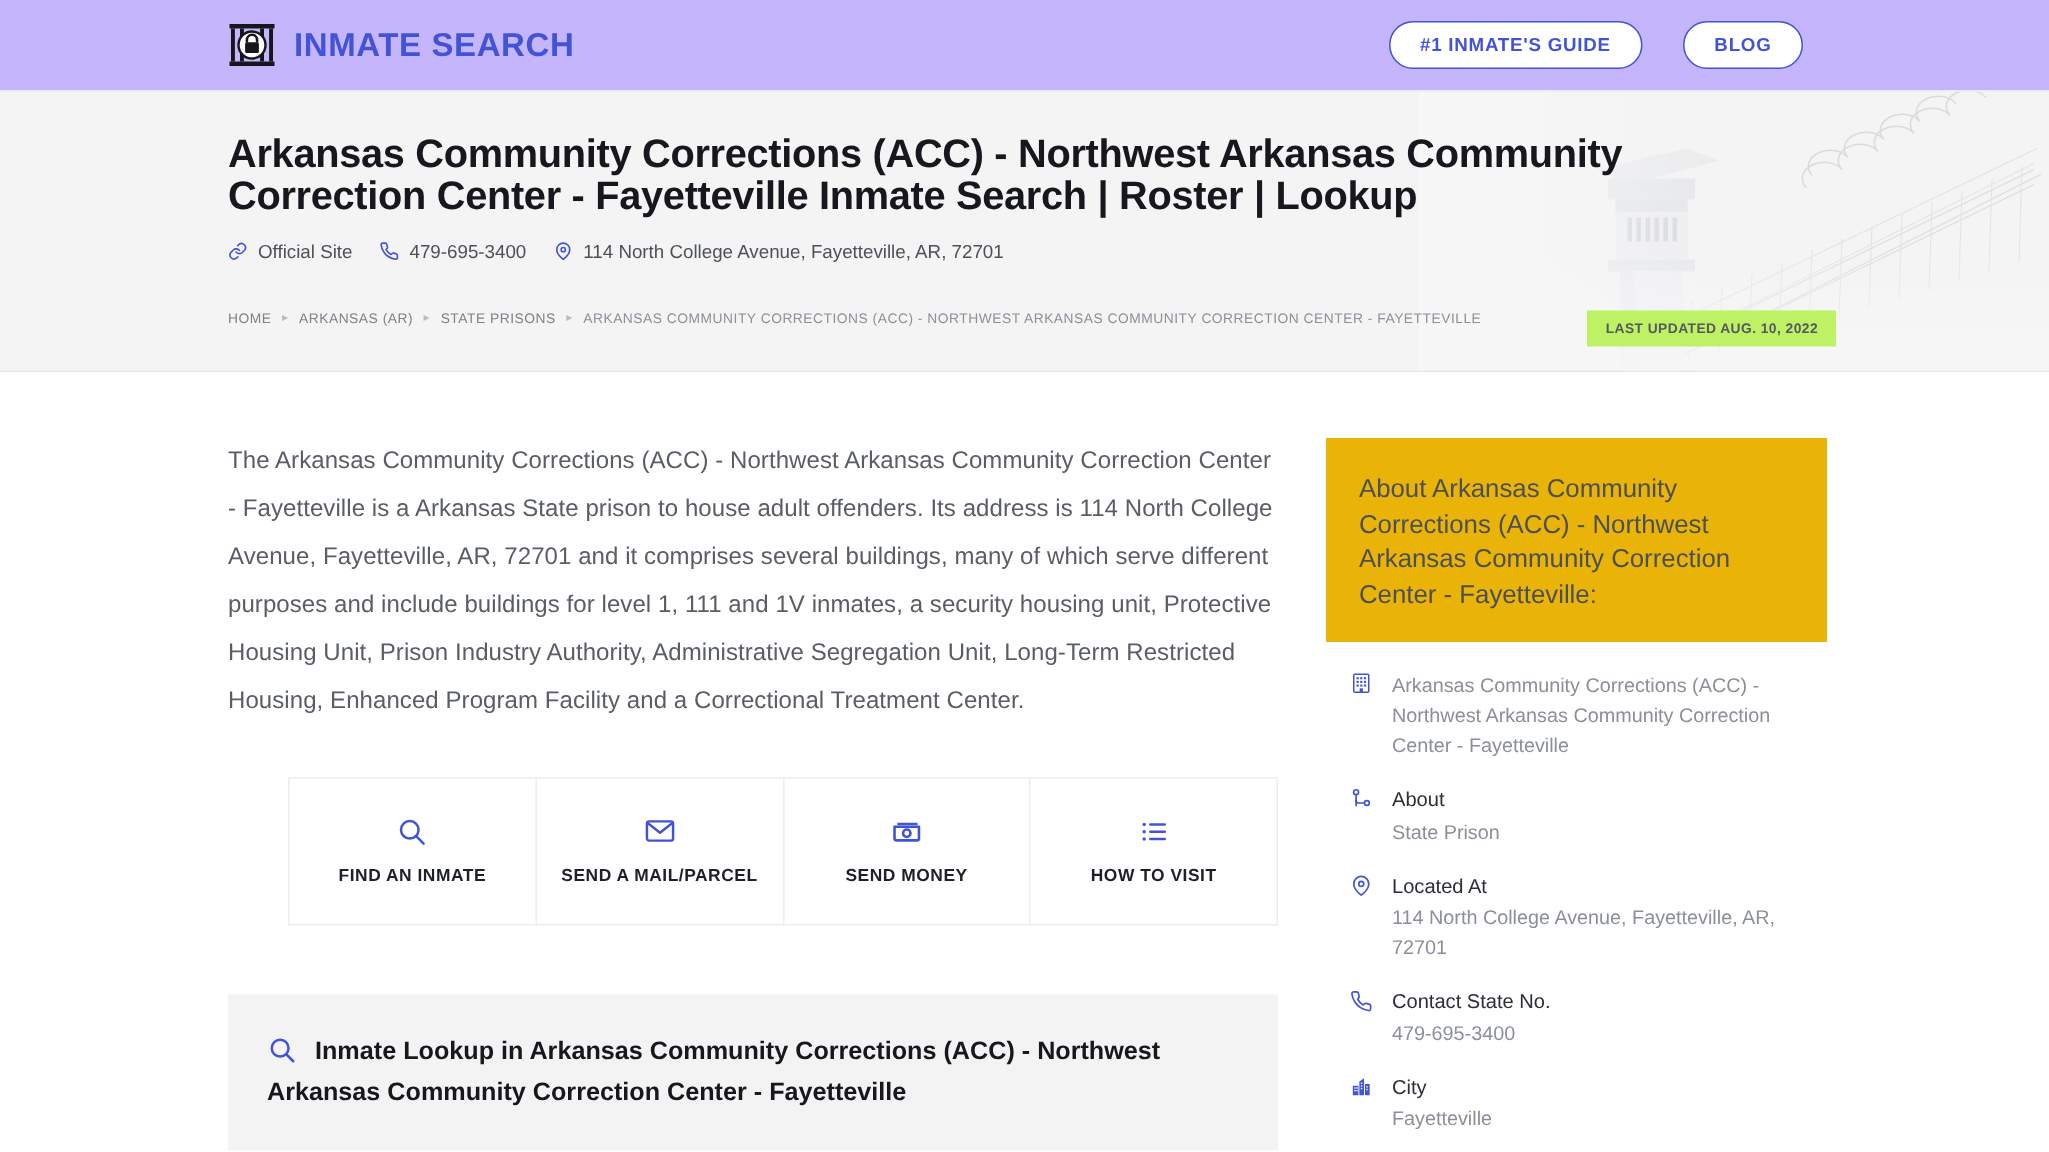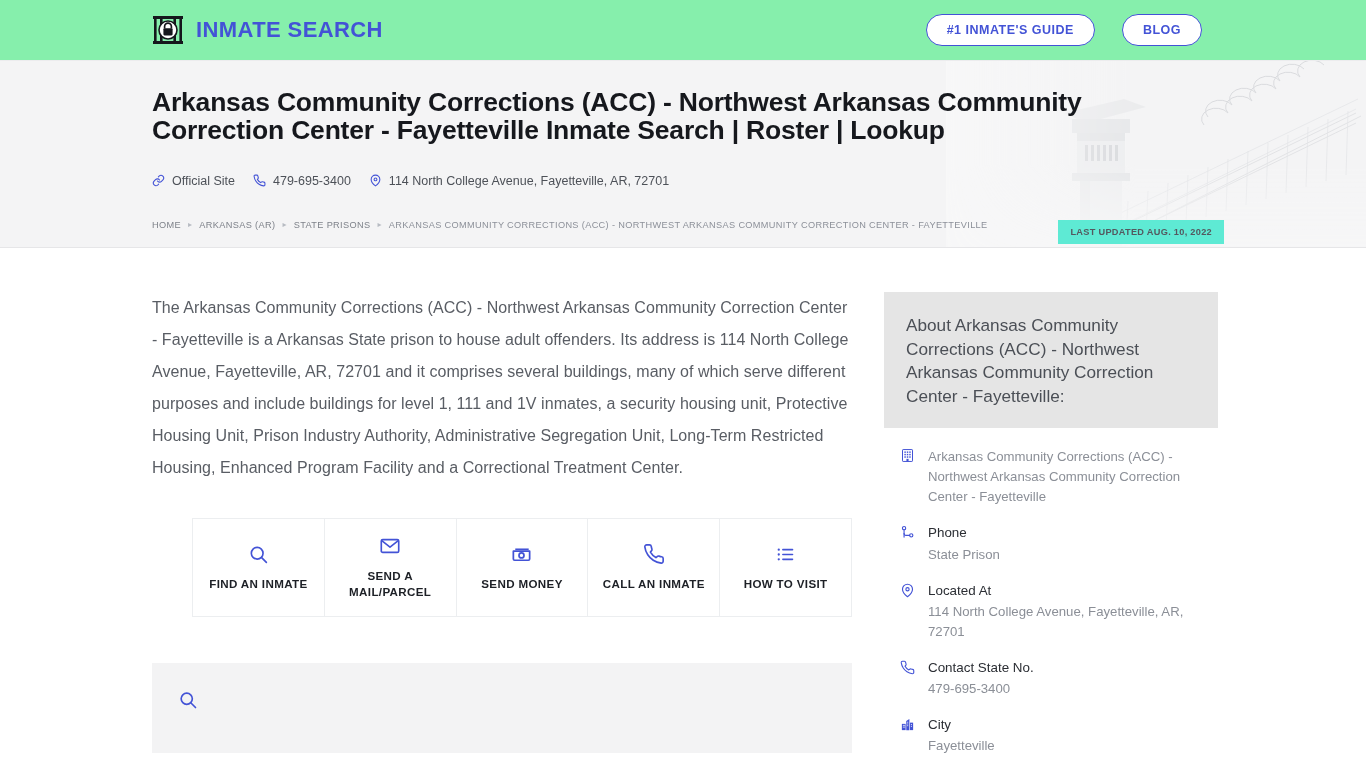--- a/index.html
+++ b/index.html
@@ -7,21 +7,21 @@
     width: 1366px; height: 768px;
     overflow: hidden;
     background: #ffffff;
     font-family: "Liberation Sans", sans-serif;
     -webkit-font-smoothing: antialiased;
   }
 
   
   .topbar {
     height: 60px;
-    background: #86efac;
+    background: #c4b5fd;
     display: flex;
     align-items: center;
     padding: 0 164px 0 152px;
     position: relative;
     z-index: 5;
   }
   .brand {
     display: flex;
     align-items: center;
     gap: 12px;
@@ -77,21 +77,21 @@
   .hero-inner { position: relative; z-index: 2; }
   .hero-title {
     font-size: 26.5px;
     line-height: 1.05;
     font-weight: 700;
     color: #16181d;
     letter-spacing: -0.2px;
     max-width: 1015px;
   }
   .hero-meta {
-    margin-top: 29px;
+    margin-top: 16px;
     display: flex;
     align-items: center;
     gap: 18px;
     font-size: 12.5px;
     color: #4d5158;
   }
   .hero-meta-item {
     display: flex;
     align-items: center;
     gap: 7px;
@@ -114,21 +114,21 @@
   }
   .crumb { cursor: pointer; white-space: nowrap; }
   .crumb.current { color: #8c9099; cursor: default; }
   .crumb-sep {
     margin: 0 7px;
     font-size: 8px;
     color: #b7bbc2;
   }
   .crumbs-spacer { flex: 1; }
   .updated-badge {
-    background: #5eead4;
+    background: #bef264;
     color: #54585f;
     font-size: 9.2px;
     font-weight: 700;
     letter-spacing: 0.3px;
     padding: 7px 12px;
     white-space: nowrap;
     margin-right: -10px;
   }
 
   
@@ -196,21 +196,21 @@
   }
   .lookup-ico {
     color: #4353d6;
     vertical-align: -4px;
     margin-right: 12px;
   }
 
   
   .about-card { background: #ffffff; }
   .about-head {
-    background: #e5e5e5;
+    background: #eab308;
     padding: 22px 14px 20px 22px;
     font-size: 17.2px;
     line-height: 1.37;
     color: #4b4f56;
     font-weight: 400;
   }
   .facts { padding: 18px 14px 0 14px; }
   .fact {
     display: flex;
     gap: 12px;
@@ -399,28 +399,20 @@
         <span class="action-ico">
           <svg width="23" height="23" viewBox="0 0 24 24" fill="none" stroke="currentColor" stroke-width="1.8" stroke-linejoin="round">
             <path d="M3.5 8.5h17v8.2a1.3 1.3 0 0 1-1.3 1.3H4.8a1.3 1.3 0 0 1-1.3-1.3z"></path>
             <path d="M5.5 6.6h14"></path>
             <circle cx="12" cy="13" r="2.6"></circle>
           </svg>
         </span>
         <span class="action-label">SEND MONEY</span>
       </div>
 
-      <div class="action">
-        <span class="action-ico">
-          <svg width="22" height="22" viewBox="0 0 24 24" fill="none" stroke="currentColor" stroke-width="1.8" stroke-linecap="round" stroke-linejoin="round">
-            <path d="M22 16.9v3a2 2 0 0 1-2.2 2 19.8 19.8 0 0 1-8.6-3.1 19.5 19.5 0 0 1-6-6A19.8 19.8 0 0 1 2 4.2 2 2 0 0 1 4 2h3a2 2 0 0 1 2 1.7c.1 1 .4 1.9.7 2.8a2 2 0 0 1-.5 2.1L8.1 9.9a16 16 0 0 0 6 6l1.3-1.1a2 2 0 0 1 2.1-.5c.9.3 1.8.6 2.8.7a2 2 0 0 1 1.7 2z"></path>
-          </svg>
-        </span>
-        <span class="action-label">CALL AN INMATE</span>
-      </div>
 
       <div class="action">
         <span class="action-ico">
           <svg width="21" height="21" viewBox="0 0 24 24" fill="none" stroke="currentColor" stroke-width="1.9" stroke-linecap="round">
             <path d="M9 6.5h11"></path>
               <path d="M9 12h11"></path>
               <path d="M9 17.5h11"></path>
             <circle cx="4.3" cy="6.5" r="1.3" fill="currentColor" stroke="none"></circle>
             <circle cx="4.3" cy="12" r="1.3" fill="currentColor" stroke="none"></circle>
             <circle cx="4.3" cy="17.5" r="1.3" fill="currentColor" stroke="none"></circle>
@@ -428,21 +420,21 @@
         </span>
         <span class="action-label">HOW TO VISIT</span>
       </div>
 
     </div>
 
     <div class="lookup">
       <h2 class="lookup-head"><svg class="lookup-ico" width="20" height="20" viewBox="0 0 24 24" fill="none" stroke="currentColor" stroke-width="2" stroke-linecap="round">
             <circle cx="10.5" cy="10.5" r="6.7"></circle>
             <path d="M15.6 15.6L21 21"></path>
-          </svg></h2>
+          </svg><span>Inmate Lookup in Arkansas Community Corrections (ACC) - Northwest Arkansas Community Correction Center - Fayetteville</span></h2>
     </div>
 
   </div>
 
   <div class="col-side">
     <div class="about-card">
 
       <div class="about-head">About Arkansas Community Corrections (ACC) - Northwest Arkansas Community Correction Center - Fayetteville:</div>
 
       <div class="facts">
@@ -473,21 +465,21 @@
         <div class="fact">
           <span class="fact-ico">
             <svg width="15" height="15" viewBox="0 0 24 24" fill="none" stroke="currentColor" stroke-width="1.8" stroke-linecap="round">
               <circle cx="6.5" cy="5" r="2.6"></circle>
               <circle cx="18" cy="16.5" r="2.6"></circle>
               <path d="M6.5 7.6v6.5c0 1.4 1.1 2.4 2.5 2.4h6.4"></path>
               <path d="M6.5 13.5v5.8"></path>
             </svg>
           </span>
           <div class="fact-body">
-            <div class="fact-label">Phone</div>
+            <div class="fact-label">About</div>
             <div class="fact-value">State Prison</div>
           </div>
         </div>
 
         <div class="fact">
           <span class="fact-ico">
             <svg width="15" height="15" viewBox="0 0 24 24" fill="none" stroke="currentColor" stroke-width="1.8" stroke-linejoin="round">
               <path d="M20 10c0 6-8 12-8 12s-8-6-8-12a8 8 0 0 1 16 0z"></path>
               <circle cx="12" cy="10" r="2.6"></circle>
             </svg>

